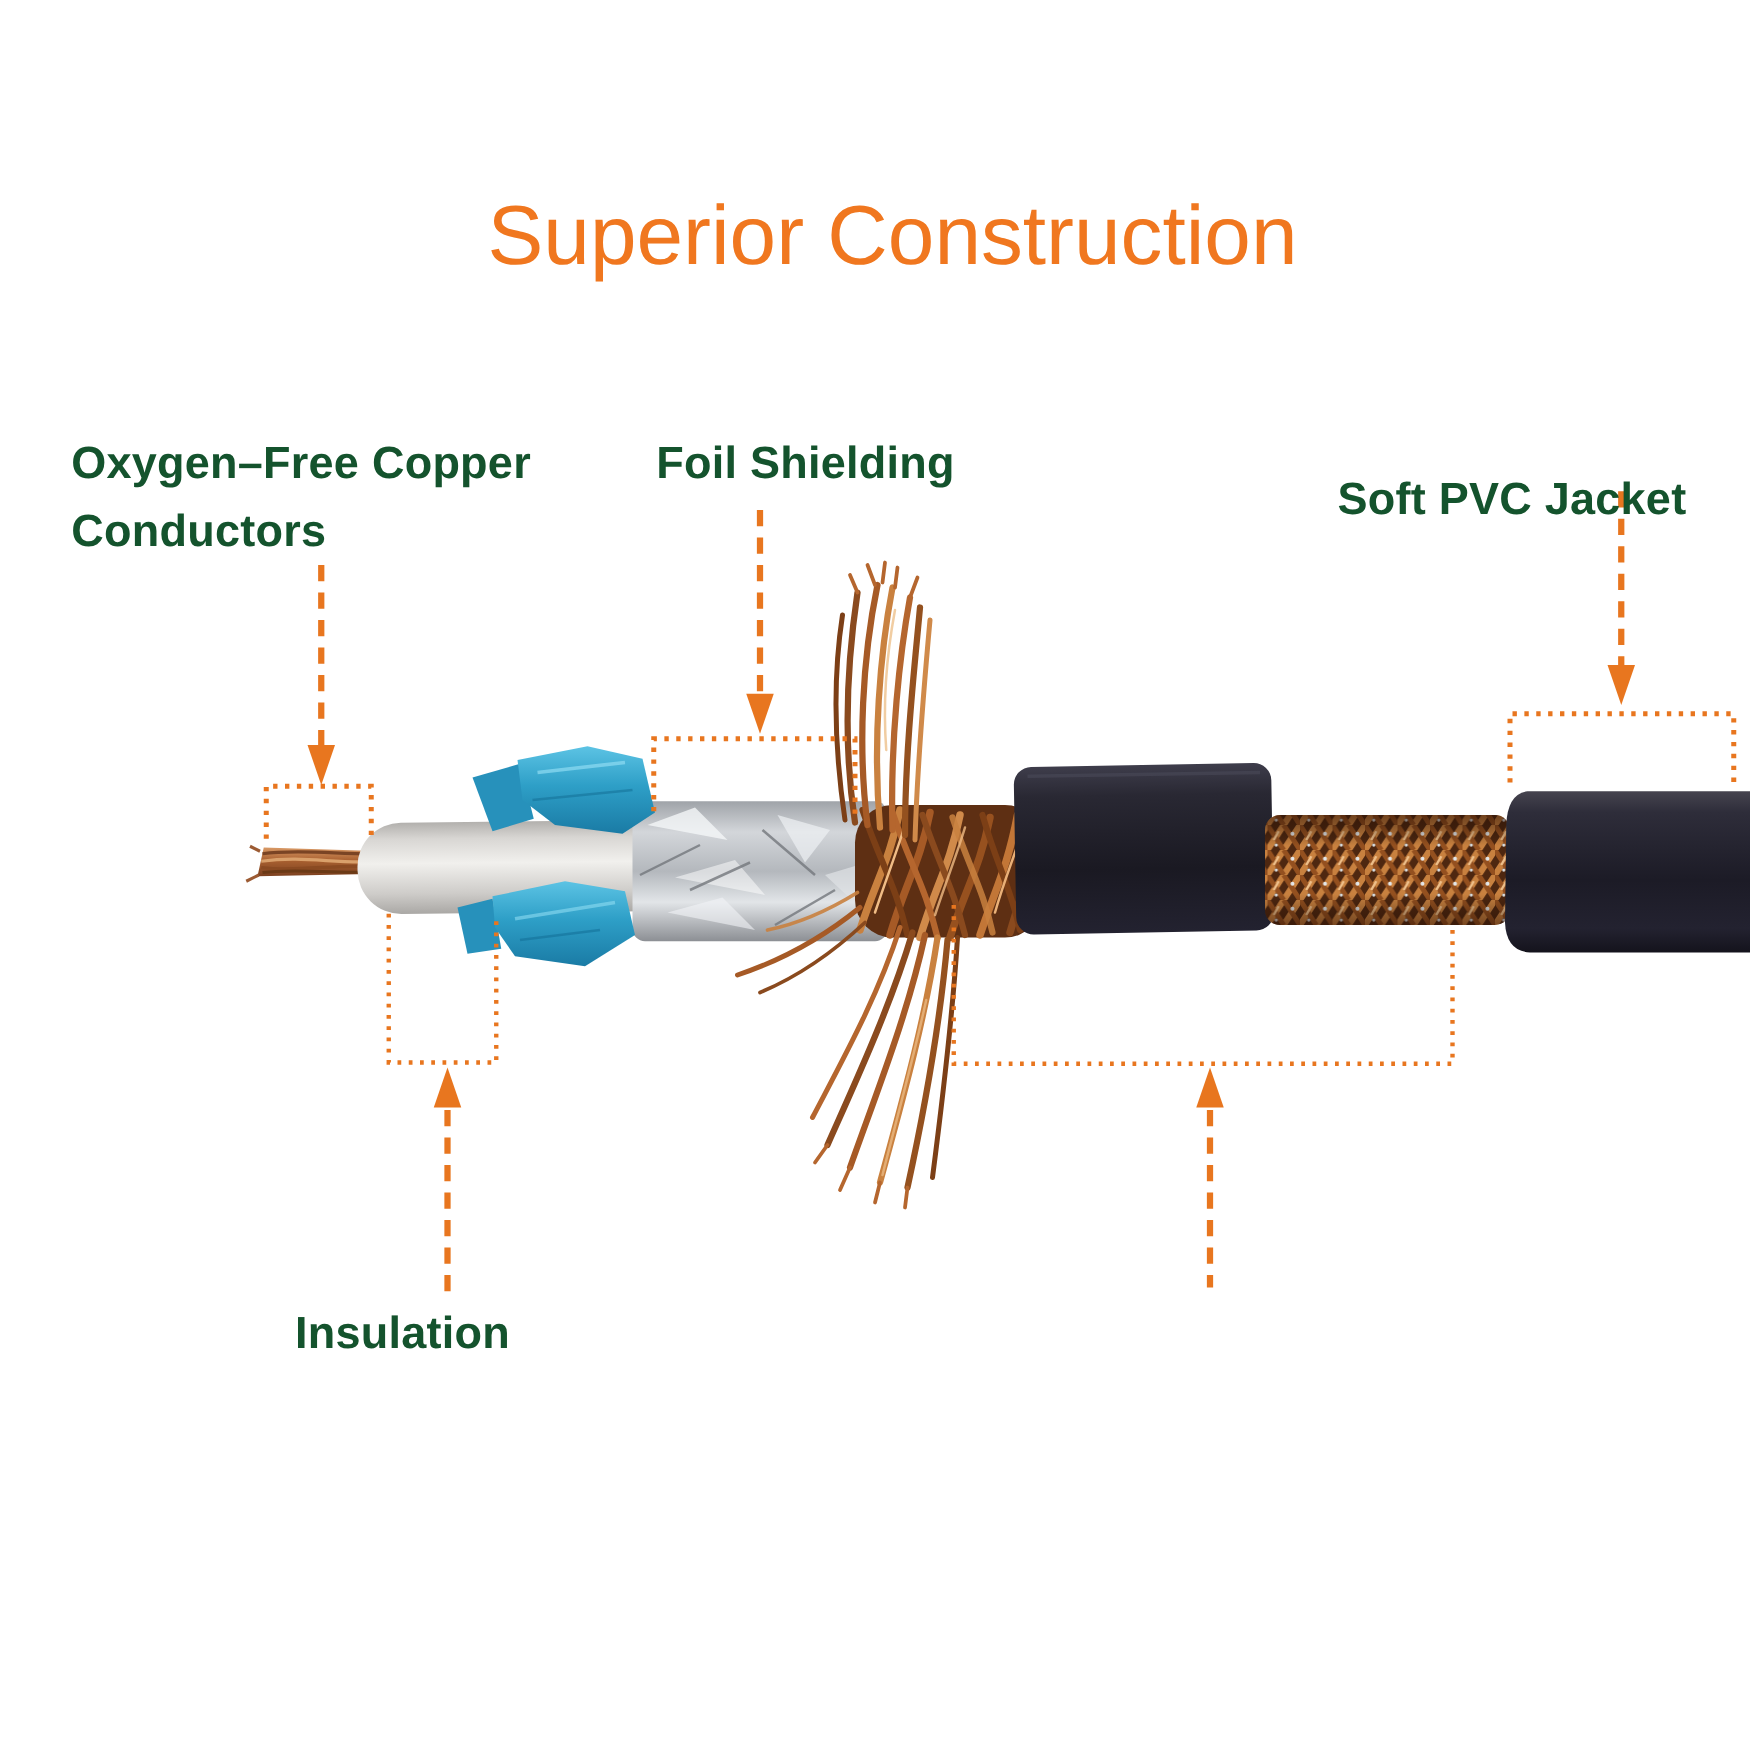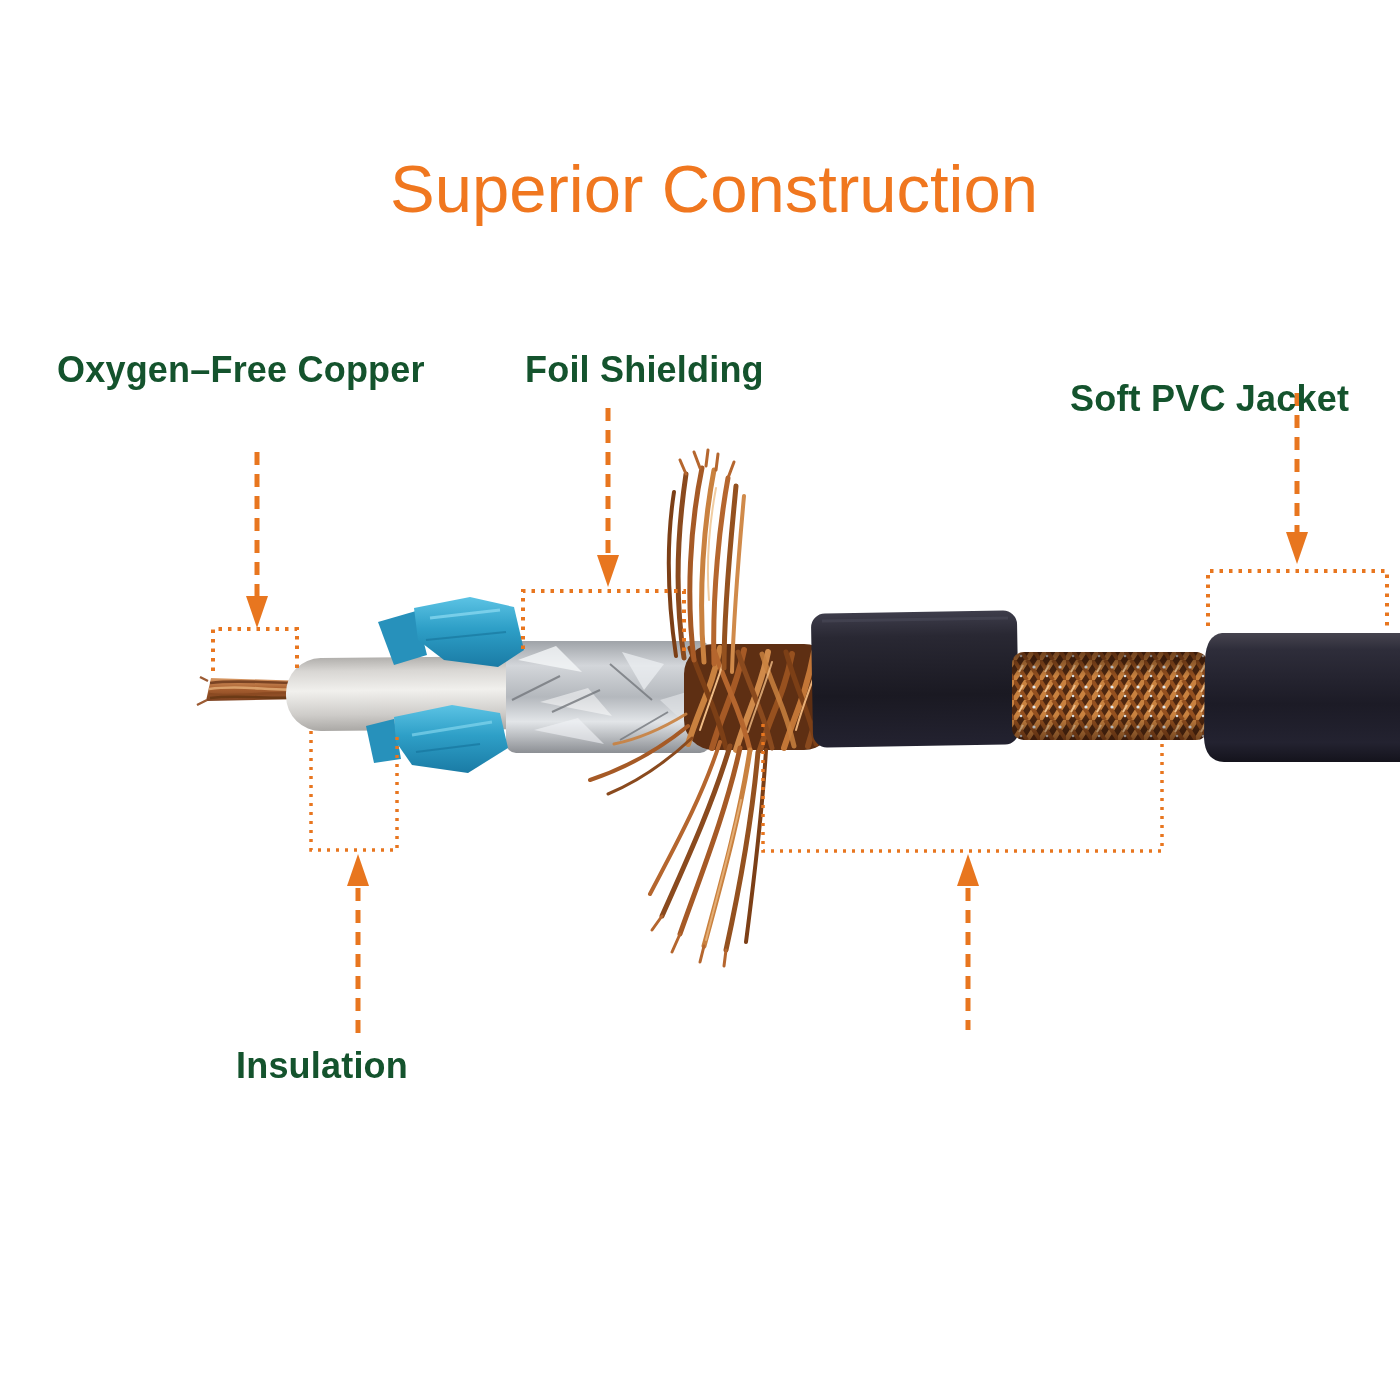--- a/index.html
+++ b/index.html
@@ -207,20 +207,21 @@
       <path d="M1208,626 L1208,571 L1387,571 L1387,626" stroke-width="4" stroke-dasharray="3.5 6"></path>
       <path d="M311,731 L311,850 L397,850 L397,731" stroke-width="3.5" stroke-dasharray="3 6"></path>
       <path d="M763,724 L763,851 L1162,851 L1162,739" stroke-width="3.5" stroke-dasharray="3 6"></path>
     </g>
   </svg>
 
   <div id="title">Superior Construction</div>
 
   <div class="lbl" id="lbl-conductors">
     <span>Oxygen–Free Copper</span>
+    <span>Conductors</span>
   </div>
 
   <div class="lbl" id="lbl-foil">
     <span>Foil Shielding</span>
   </div>
 
   <div class="lbl" id="lbl-jacket">
     <span>Soft PVC Jacket</span>
   </div>
 

